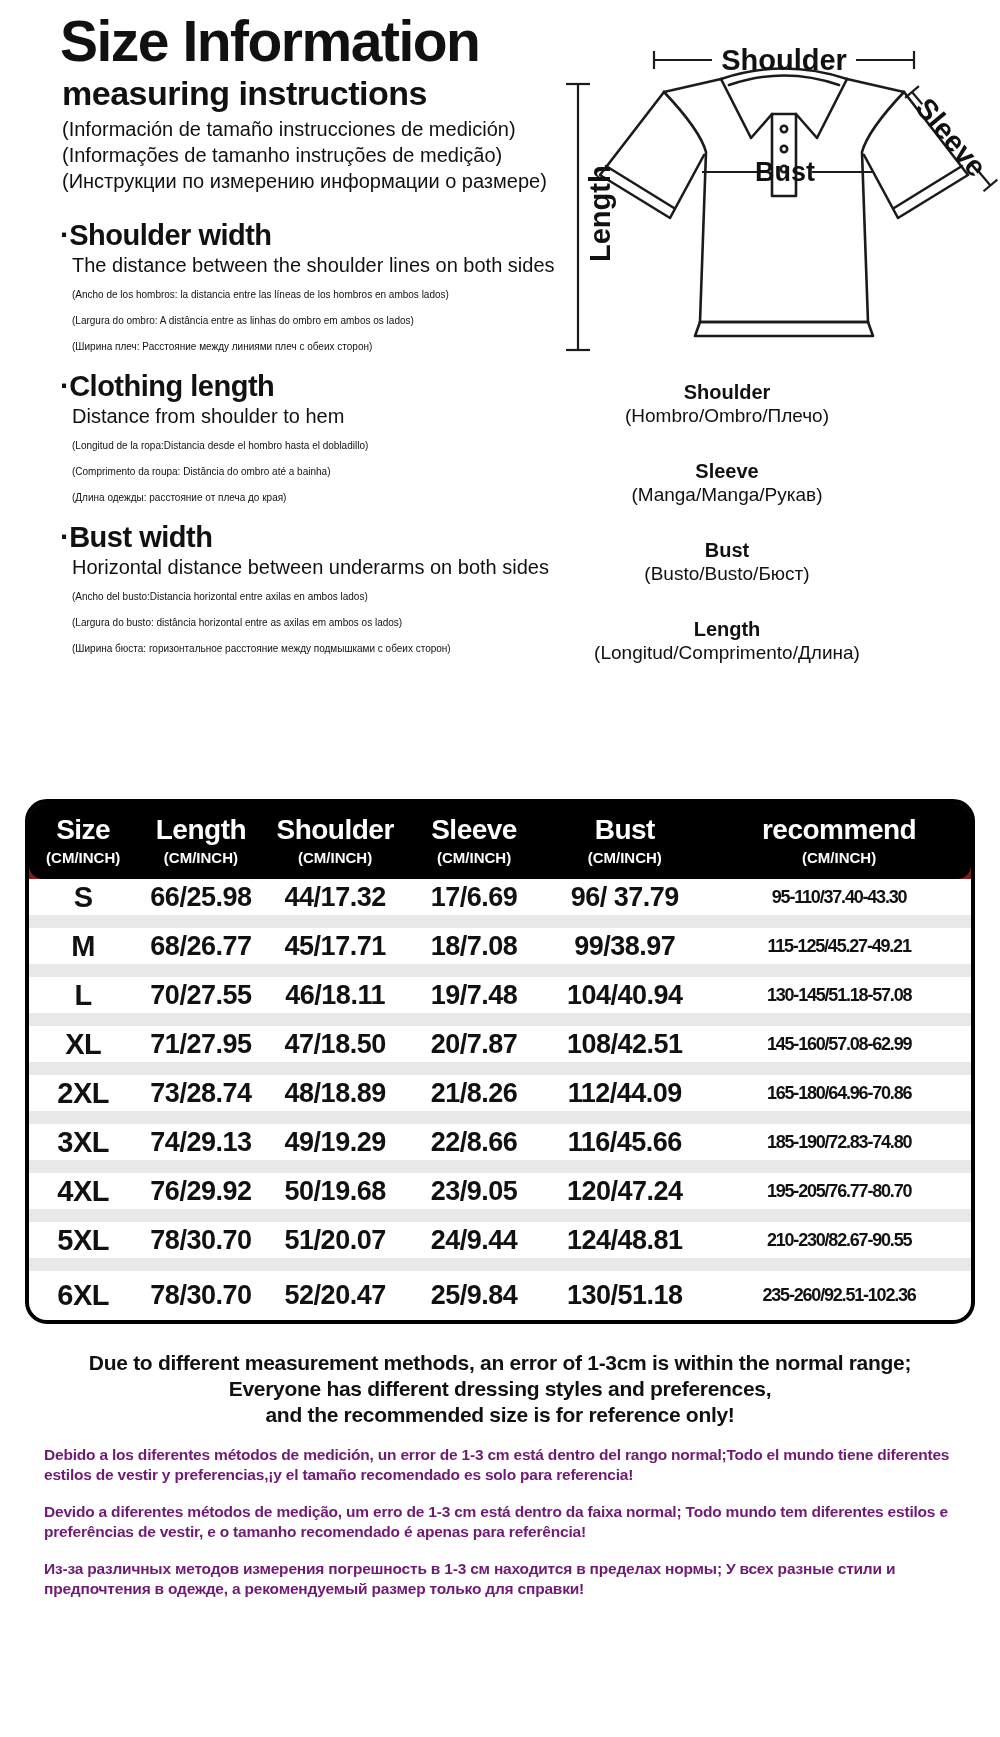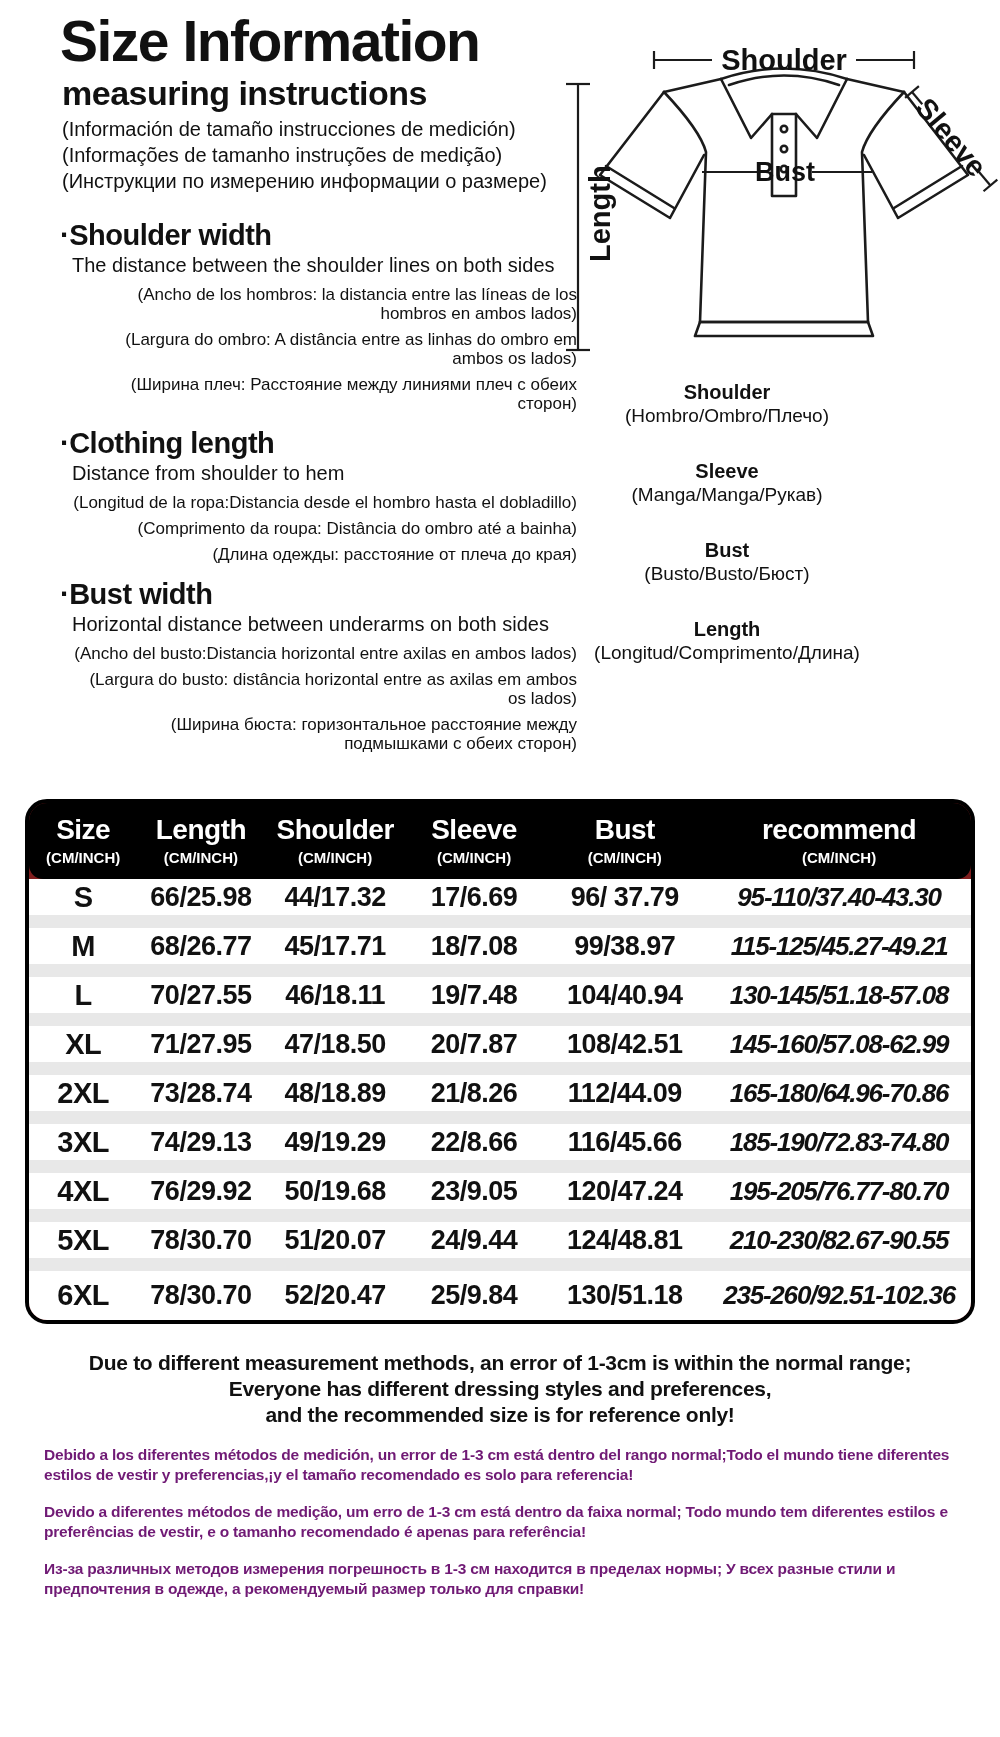--- a/index.html
+++ b/index.html
@@ -13,21 +13,21 @@
   .top-area { position:relative; height:773px;padding-left:44px; }
 
   h1 { font-size:57px; font-weight:bold; margin:12px 0 0 16px; letter-spacing:-1.5px; line-height:1.05; }
   h2 { font-size:34px; font-weight:bold; margin:4px 0 6px 18px; letter-spacing:-0.5px; line-height:1; }
   .sub-tr { font-size:20px; margin:0 0 0 18px; line-height:26px; }
 
   .defs { margin:24px 0 0 16px; width:545px; }
   .def-section { margin-bottom:13px; }
   .def-section h3 { font-size:29px; font-weight:bold; margin:0; letter-spacing:-0.5px; line-height:34px; }
   .def-section .desc { font-size:20px; margin:0 0 2px 12px; line-height:26px; }
-  .def-section .tr { font-size:17px; margin:7px 0 0 12px; line-height:19px; max-width:505px;text-align:right; }
+  .def-section .tr { font-size:10px; margin:7px 0 0 12px; line-height:19px; max-width:505px; }
 
   .diagram-col { position:absolute; left:548px; top:10px; width:452px; }
   .diagram-col svg { display:block; margin-left:6px; }
   .measure-labels { width:358px; text-align:center; margin-top:24px; }
   .measure-block { margin-bottom:33px; }
   .m-name { font-size:20px; font-weight:bold; line-height:23px; }
   .m-tr { font-size:19px; line-height:23px; }
 
   .size-table { margin:14px 25px 0 25px; border:4px solid #000; border-radius:22px; overflow:hidden; background:#7f1d1d; }
   .thead {
@@ -38,21 +38,21 @@
   .th { text-align:center; }
   .th-label { font-size:28px; font-weight:bold; letter-spacing:-0.5px; }
   .th-unit { font-size:15px; font-weight:bold; margin-top:3px; }
   .trow {
     display:grid; grid-template-columns:11.5% 13.5% 15% 14.5% 17.5% 28%;
     height:49px; align-items:center; border-bottom:13px solid #e8e8e8; background:#fff;
   }
   .trow:last-child { border-bottom:none; }
   .tcell { text-align:center; font-size:27px; font-weight:bold; letter-spacing:-0.5px; white-space:nowrap; }
   .tcell.size-col { font-size:29px; }
-  .tcell:last-child { font-size:26px; letter-spacing:-1.2px;font-style:italic; }
+  .tcell:last-child { font-size:18px; letter-spacing:-1.2px; }
 
   .notice { text-align:center; font-size:21px; font-weight:bold; line-height:26px; margin:26px auto 0 auto; letter-spacing:-0.3px; }
   .lang-note { font-size:15.5px; font-weight:bold; line-height:20px; margin:17px auto 0 auto; max-width:912px; letter-spacing:-0.2px; color:#701a75; }
 </style>
 </head>
 <body>
 
 <div class="top-area">
   <h1>Size Information</h1>
   <h2>measuring instructions</h2>

